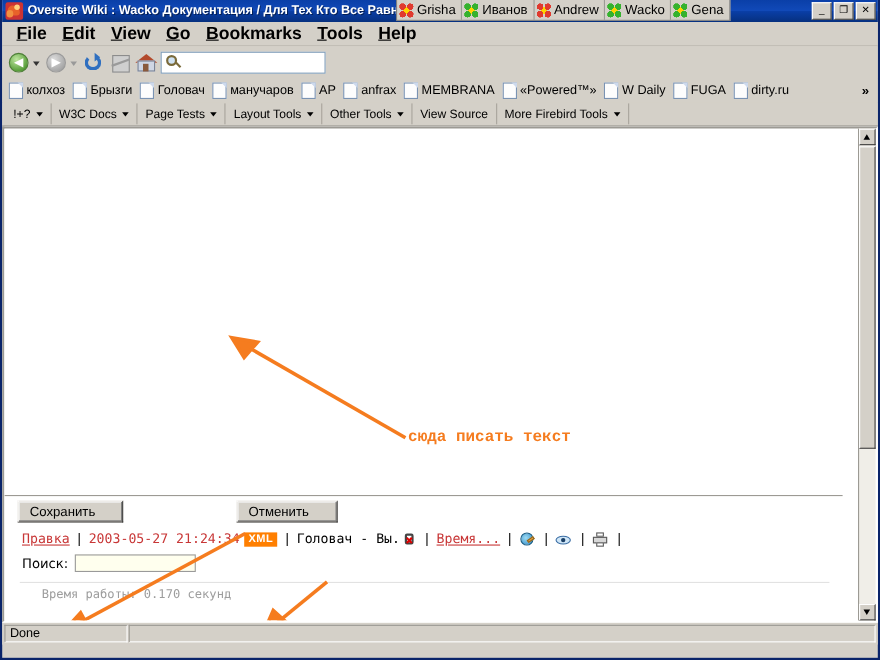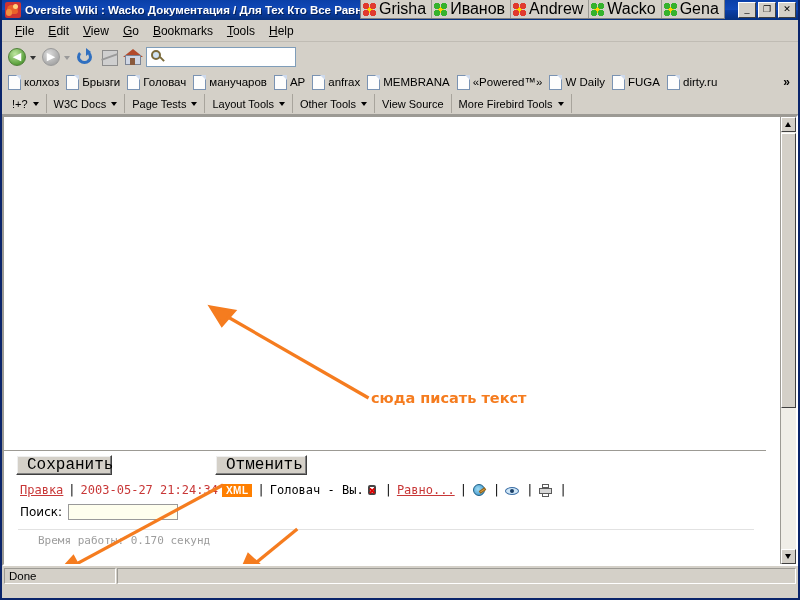--- a/index.html
+++ b/index.html
@@ -84,21 +84,21 @@
     border: 1px solid #808080;
     border-top: 0;
     box-sizing: border-box;
     z-index: 40;
   }
   .buddy {
     display: flex;
     align-items: center;
     padding: 0 5px 0 2px;
     border-right: 1px solid #9a9a94;
-    font-size: 16px;
+    font-size: 12px;
     color: #000;
     white-space: nowrap;
   }
   .buddy:last-child { border-right: 0; }
   .flower {
     width: 13px; height: 13px;
     margin-right: 3px;
     position: relative;
     flex: 0 0 auto;
   }
@@ -117,22 +117,23 @@
   .menubar {
     height: 21px;
     background: #d4d0c8;
     display: flex;
     align-items: center;
     padding-left: 6px;
     border-bottom: 1px solid #c0bcb4;
   }
   .menu-item {
     padding: 2px 7px;
-    font-size: 12px;
-    color: #000;
+    font-size: 16px;
+    color: #000;
+    font-weight: bold;
   }
   .menu-item u { text-decoration: underline; }
 
   
   .navbar {
     height: 29px;
     background: #d4d0c8;
     display: flex;
     align-items: center;
     padding: 0 4px;
@@ -371,22 +372,22 @@
   }
   .formbtn {
     position: absolute;
     top: 4px;
     height: 20px;
     padding: 0 10px;
     background: #d4d0c8;
     border: 1px solid;
     border-color: #fff #404040 #404040 #fff;
     box-shadow: inset -1px -1px 0 #808080, inset 1px 1px 0 #efefef;
-    font-size: 16px;
-    font-family: Liberation Mono, monospace;
+    font-size: 12px;
+    font-family: Liberation Sans, sans-serif;
     color: #000;
     line-height: 18px;
     box-sizing: border-box;
   }
   #btn-save { left: 12px; width: 96px; }
   #btn-cancel { left: 211px; width: 92px; }
 
   .footer-links {
     position: absolute;
     left: 0; top: 362px;
@@ -470,21 +471,21 @@
   
   .anno {
     position: absolute;
     color: #f57c1f;
     font-weight: bold;
     font-size: 14.5px;
     font-family: "DejaVu Sans", sans-serif;
     white-space: nowrap;
     z-index: 20;
   }
-  #anno-write { left: 367px; top: 273px; }
+  #anno-write { left: 367px; top: 273px; font-family: Liberation Mono, monospace; }
   #anno-save { left: 222px; top: 359px; }
   #anno-cancel { left: 292px; top: 404px; }
   .anno-svg { position: absolute; left: 0; top: 0; width: 100%; height: 100%; pointer-events: none; z-index: 19; }
 
   
   .vscroll {
     width: 16px;
     flex: 0 0 auto;
     background: #f0eee8;
     border-left: 1px solid #9c9a94;
@@ -733,21 +734,21 @@
           <span class="sep">|</span>
           <span class="stamp">2003-05-27 21:24:34</span>
           <span class="xml-badge">XML</span>
           <span class="sep">|</span>
           <span>Головач - Вы.</span>
           <span class="mini-icon ic-lock">
               <span class="lk"></span>
               <span class="xx">✖</span>
             </span>
           <span class="sep">|</span>
-          <a href="#">Равно...</a>
+          <a href="#">Время...</a>
           <span class="sep">|</span>
           <span class="mini-icon ic-globe">
               <span class="g"></span>
               <span class="lnk"></span>
             </span>
           <span class="sep">|</span>
           <span class="mini-icon ic-watch">
               <span class="w1"></span>
               <span class="w2"></span>
             </span>

